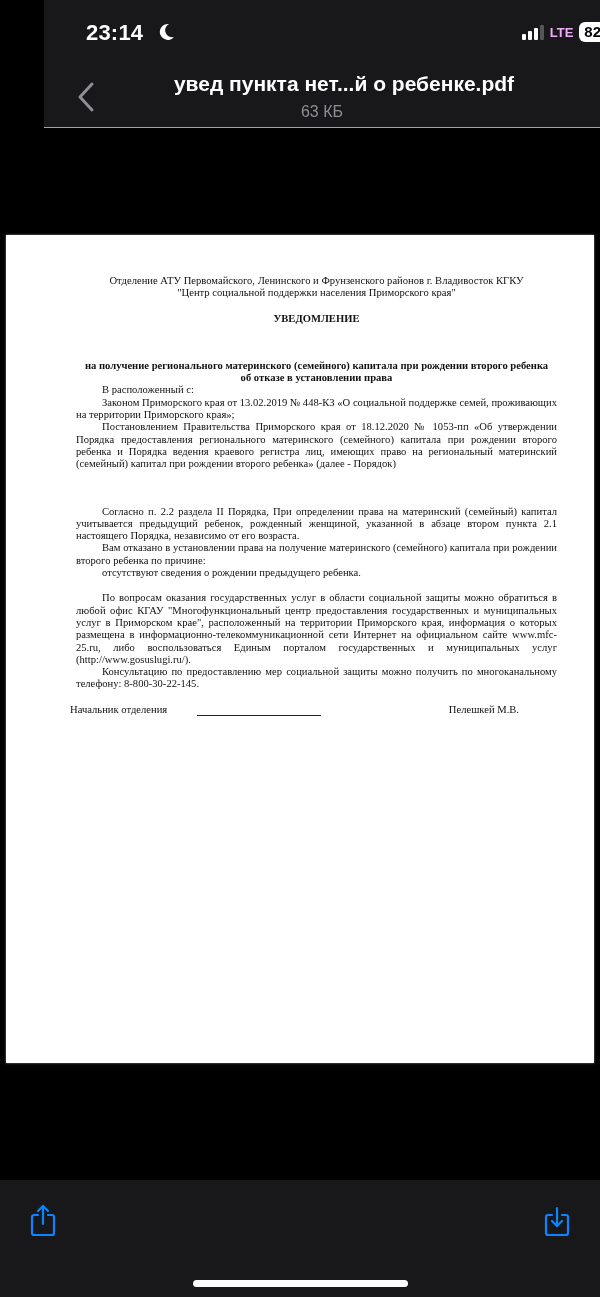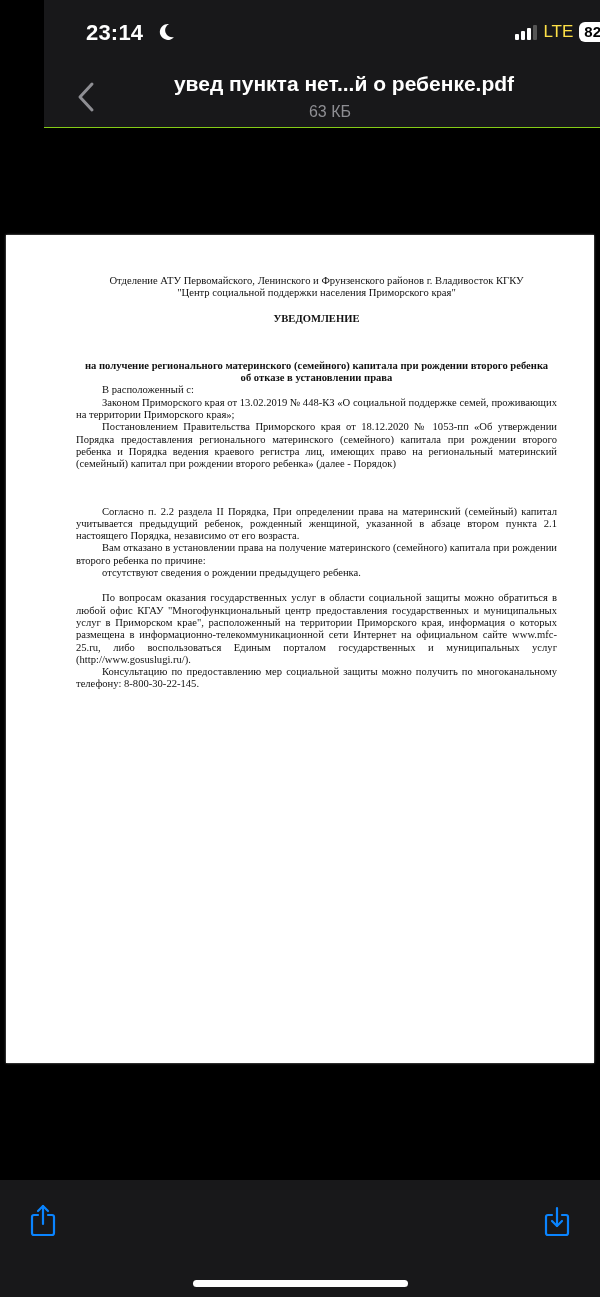--- a/index.html
+++ b/index.html
@@ -4,26 +4,26 @@
 <style>
   html, body { margin:0; padding:0; }
   body { width:600px; height:1297px; background:#000; position:relative; overflow:hidden; font-family:"Liberation Sans", sans-serif; }
   .topbar { position:absolute; left:0; top:0; width:600px; height:127px; background:#18181a; border-bottom:1px solid #84cc16;margin-left:44px; }
   .status-time { position:absolute; left:42px; top:20px; color:#fff; font-weight:bold; font-size:22px; letter-spacing:0.2px; }
   .moon { position:absolute; left:114px; top:22px; width:18px; height:20px; }
   .status-right { position:absolute; right:38px; top:22px; display:flex; align-items:center; gap:6px; }
   .signal { display:flex; align-items:flex-end; gap:2px; height:16px; }
   .signal span { display:block; width:4px; background:#fff; border-radius:1px; }
   .signal span.dim { background:#555; }
-  .lte { color:#fde047; font-weight:normal; font-size:17px; }
+  .lte { color:#f0abfc; font-weight:bold; font-size:13px; }
   .battery { position:relative; background:#fff; color:#000; font-weight:bold; font-size:15px; border-radius:6px; padding:1px 5px; line-height:18px; }
   .battery:after { content:""; position:absolute; right:-4px; top:7px; width:2px; height:6px; background:#888; border-radius:0 2px 2px 0; }
   .back { position:absolute; left:30px; top:80px; width:24px; height:34px; cursor:pointer; }
   .title { position:absolute; left:0; width:600px; top:72px; text-align:center; color:#fff; font-weight:bold; font-size:21px; }
-  .subtitle { position:absolute; left:16px; width:540px; top:103px; text-align:center; color:#8e8e93; font-size:16px; }
+  .subtitle { position:absolute; left:8px; width:540px; top:103px; text-align:center; color:#8e8e93; font-size:16px; }
   .viewer { position:absolute; left:0; top:128px; width:600px; height:1052px; background:#000; }
   .page { position:absolute; left:6px; top:107px; width:588px; height:828px; background:#fff; box-shadow:0 0 2px #888; }
   .doc { position:absolute; left:62px; top:40px; width:481px; font-family:"Liberation Serif", serif; font-size:10.6px; line-height:12.3px; color:#111;margin-left:8px; }
   .center { text-align:center; }
   .bold { font-weight:bold; }
   .just { text-align:justify; }
   .ind { text-indent:26px; }
   .gap-s { height:13px; }
   .gap-m { height:22px; }
   .sig-row { display:flex; justify-content:space-between; align-items:flex-end; margin-left:-6px; }
@@ -76,20 +76,26 @@
       <div class="just ind">Постановлением Правительства Приморского края от 18.12.2020 № 1053-пп «Об утверждении Порядка предоставления регионального материнского (семейного) капитала при рождении второго ребенка и Порядка ведения краевого регистра лиц, имеющих право на региональный материнский (семейный) капитал при рождении второго ребенка» (далее - Порядок)</div>
       <div class="gap-m"></div>
       <div class="gap-s"></div>
       <div class="just ind">Согласно п. 2.2 раздела II Порядка, При определении права на материнский (семейный) капитал учитывается предыдущий ребенок, рожденный женщиной, указанной в абзаце втором пункта 2.1 настоящего Порядка, независимо от его возраста.</div>
       <div class="just ind">Вам отказано в установлении права на получение материнского (семейного) капитала при рождении второго ребенка по причине:</div>
       <div class="ind">отсутствуют сведения о рождении предыдущего ребенка.</div>
       <div class="gap-s"></div>
       <div class="just ind">По вопросам оказания государственных услуг в области социальной защиты можно обратиться в любой офис КГАУ "Многофункциональный центр предоставления государственных и муниципальных услуг в Приморском крае", расположенный на территории Приморского края, информация о которых размещена в информационно-телекоммуникационной сети Интернет на официальном сайте www.mfc-25.ru, либо воспользоваться Единым порталом государственных и муниципальных услуг (http://www.gosuslugi.ru/).</div>
       <div class="just ind">Консультацию по предоставлению мер социальной защиты можно получить по многоканальному телефону: 8-800-30-22-145.</div>
       <div class="gap-s"></div>
+      <div class="sig-row">
+        <span>Начальник отделения</span>
+        <span class="sig-line"></span>
+        <span style="flex:1"></span>
+        <span style="margin-right:38px">Пелешкей М.В.</span>
+      </div>
     </div>
   </div>
 </div>
 
 <div class="bottombar">
   <svg class="icon-btn share" viewBox="0 0 30 34">
     <path d="M10 12 H6 A2 2 0 0 0 4 14 V30 A2 2 0 0 0 6 32 H24 A2 2 0 0 0 26 30 V14 A2 2 0 0 0 24 12 H20" fill="none" stroke="#0a84ff" stroke-width="2.2" stroke-linecap="round"></path>
     <line x1="15" y1="3" x2="15" y2="21" stroke="#0a84ff" stroke-width="2.2" stroke-linecap="round"></line>
     <polyline points="10,8 15,3 20,8" fill="none" stroke="#0a84ff" stroke-width="2.2" stroke-linecap="round" stroke-linejoin="round"></polyline>
   </svg>

